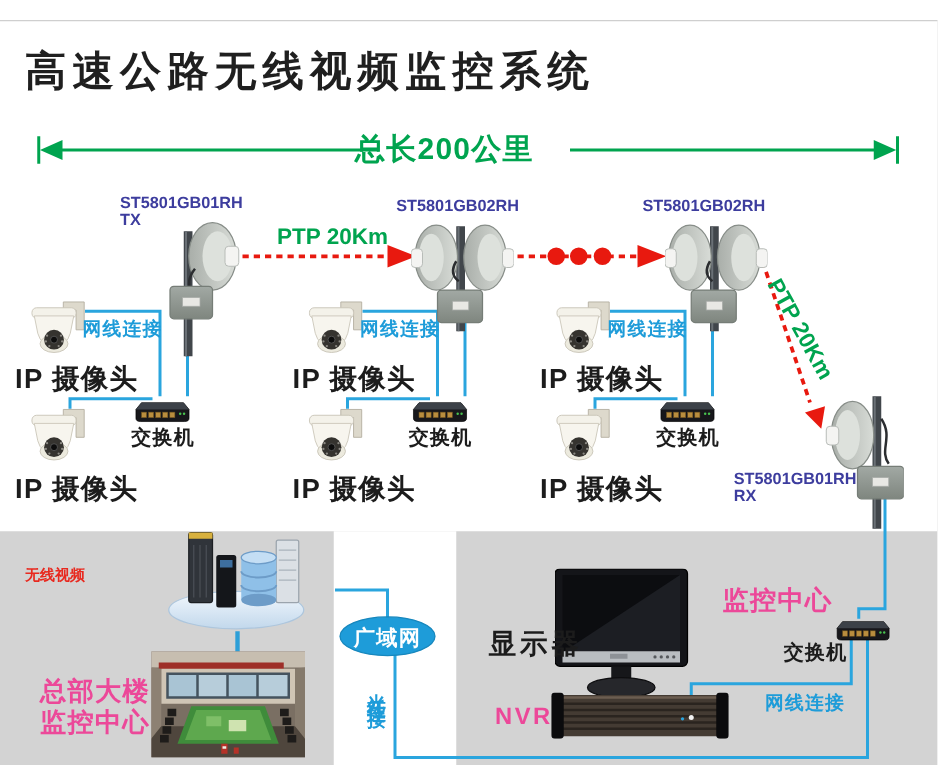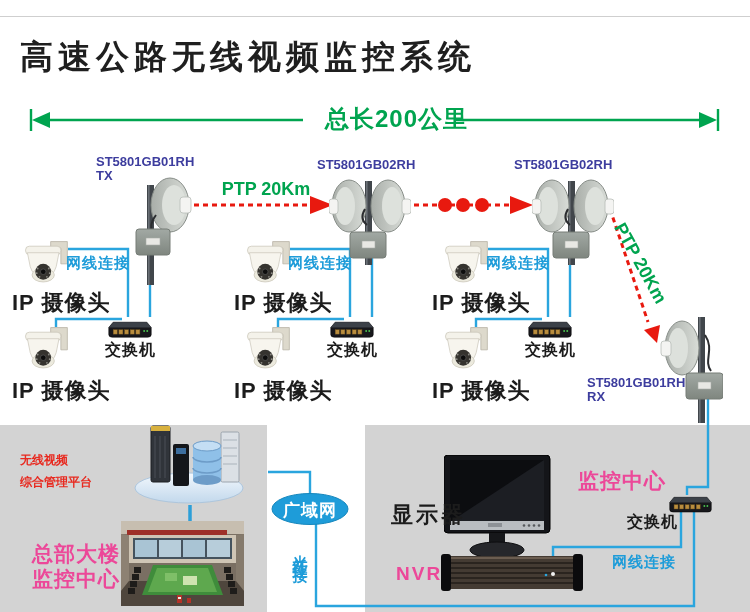--- a/index.html
+++ b/index.html
@@ -156,21 +156,21 @@
 
     <g stroke="#2D9FD8" fill="#2D9FD8">
       <line x1="190" y1="488" x2="190" y2="511" stroke-width="3.5"></line>
       <polygon points="182,509 198,509 190,523" stroke="none"></polygon>
     </g>
 
     <ellipse cx="310" cy="492" rx="38" ry="15.5" fill="#1E9CD9" stroke="#1787bd"></ellipse>
   </svg>
 
   <div id="title" class="abs" style="z-index:3">高速公路无线视频监控系统</div>
-  <div class="abs green-big" style="left:308px;top:86px;width:160px;text-align:right;z-index:3">总长200公里</div>
+  <div class="abs green-big" style="left:284px;top:86px;width:160px;text-align:left;z-index:3">总长200公里</div>
 
   <div class="abs ptp" style="left:216px;top:162px;width:100px;text-align:center;z-index:3">PTP 20Km</div>
   <div class="abs ptp" style="left:590px;top:236px;width:100px;text-align:center;transform:rotate(61deg);z-index:3">PTP 20Km</div>
 
   <div class="abs lbl-model" style="left:96px;top:138px;z-index:3">
     <div>ST5801GB01RH</div>
     <div>TX</div>
   </div>
   <div class="abs lbl-model" style="left:317px;top:141px;z-index:3">ST5801GB02RH</div>
   <div class="abs lbl-model" style="left:514px;top:141px;z-index:3">ST5801GB02RH</div>
@@ -249,21 +249,20 @@
     <rect x="40" y="22" width="16" height="42" rx="2" fill="#14161a"></rect>
     <rect x="43" y="26" width="10" height="6" fill="#3d6e9e"></rect>
     <rect x="60" y="24" width="28" height="34" fill="#8fc0e8"></rect>
     <ellipse cx="74" cy="58" rx="14" ry="5" fill="#6d9cc8"></ellipse>
     <path d="M60,35 a14,5 0 0 0 28,0" fill="none" stroke="#6d9cc8" stroke-width="1.5"></path>
     <path d="M60,46 a14,5 0 0 0 28,0" fill="none" stroke="#6d9cc8" stroke-width="1.5"></path>
     <ellipse cx="74" cy="24" rx="14" ry="5" fill="#c4def4" stroke="#6d9cc8"></ellipse>
   </svg>
   <div class="abs lbl-red-md" style="left:20px;top:432px;z-index:3">
     <div>无线视频</div>
-    <div>综合管理平台</div>
   </div>
 
   <svg class="dev" style="left:121px;top:504px;width:123px;height:85px;z-index:2" viewBox="0 0 123 85">
     <rect width="123" height="85" fill="#7a6f63"></rect>
     <polygon points="0,0 123,0 123,13 0,13" fill="#c7beb0"></polygon>
     <rect x="6" y="9" width="100" height="6" fill="#9e2f28"></rect>
     <rect x="8" y="14" width="107" height="28" fill="#cfc5b5"></rect>
     <rect x="12" y="17" width="99" height="21" fill="#45535e"></rect>
     <rect x="14" y="19" width="22" height="17" fill="#a9c4d4"></rect>
       <rect x="38" y="19" width="22" height="17" fill="#b7cdda"></rect>

